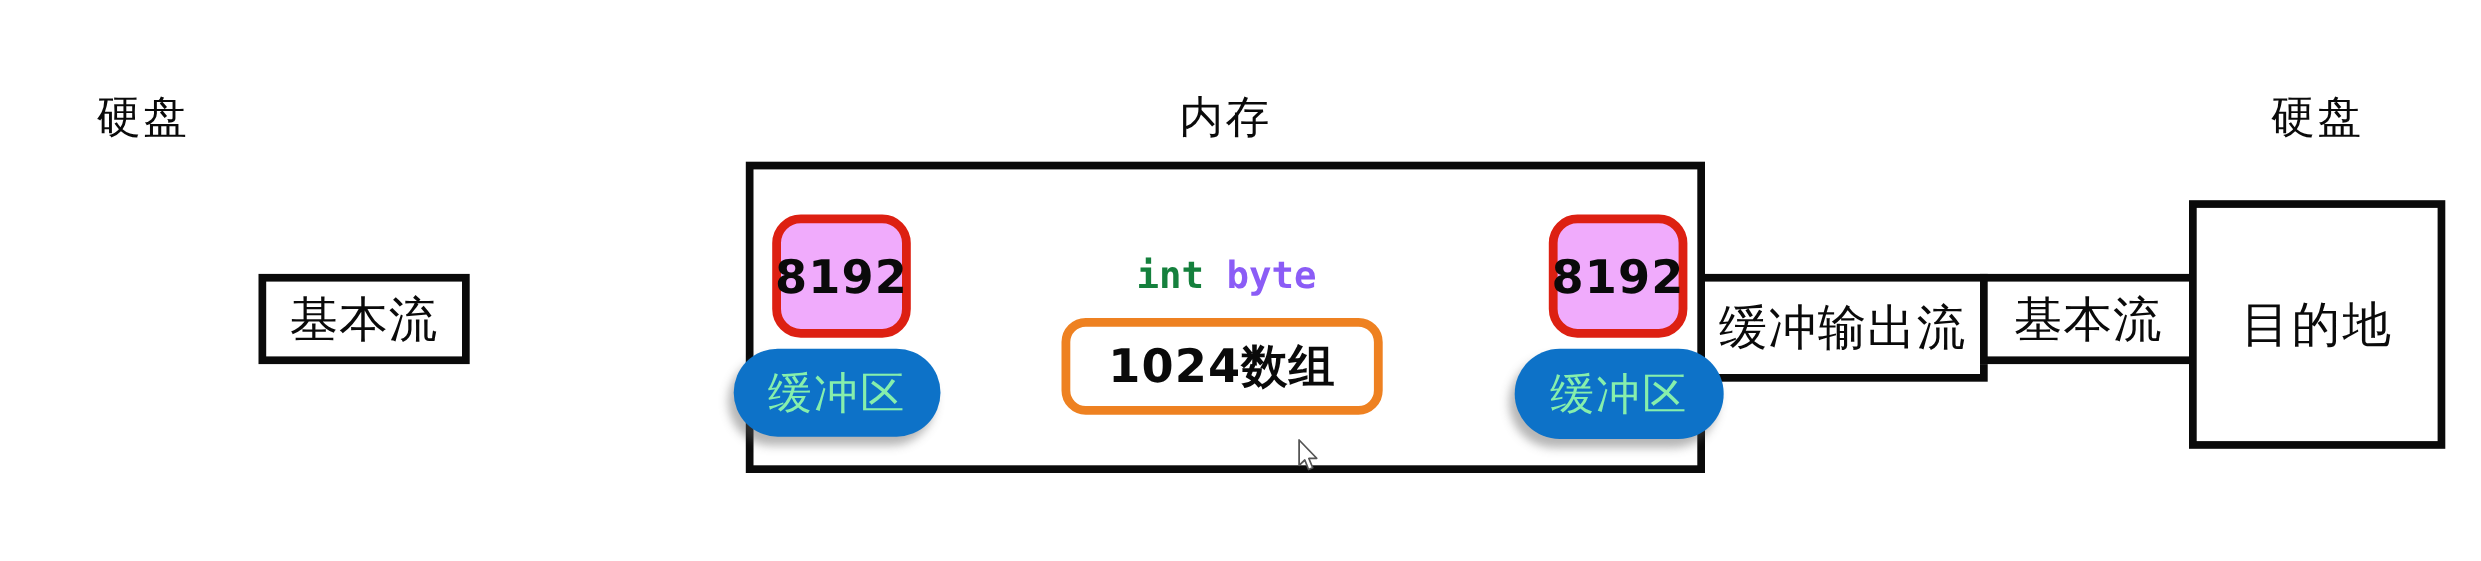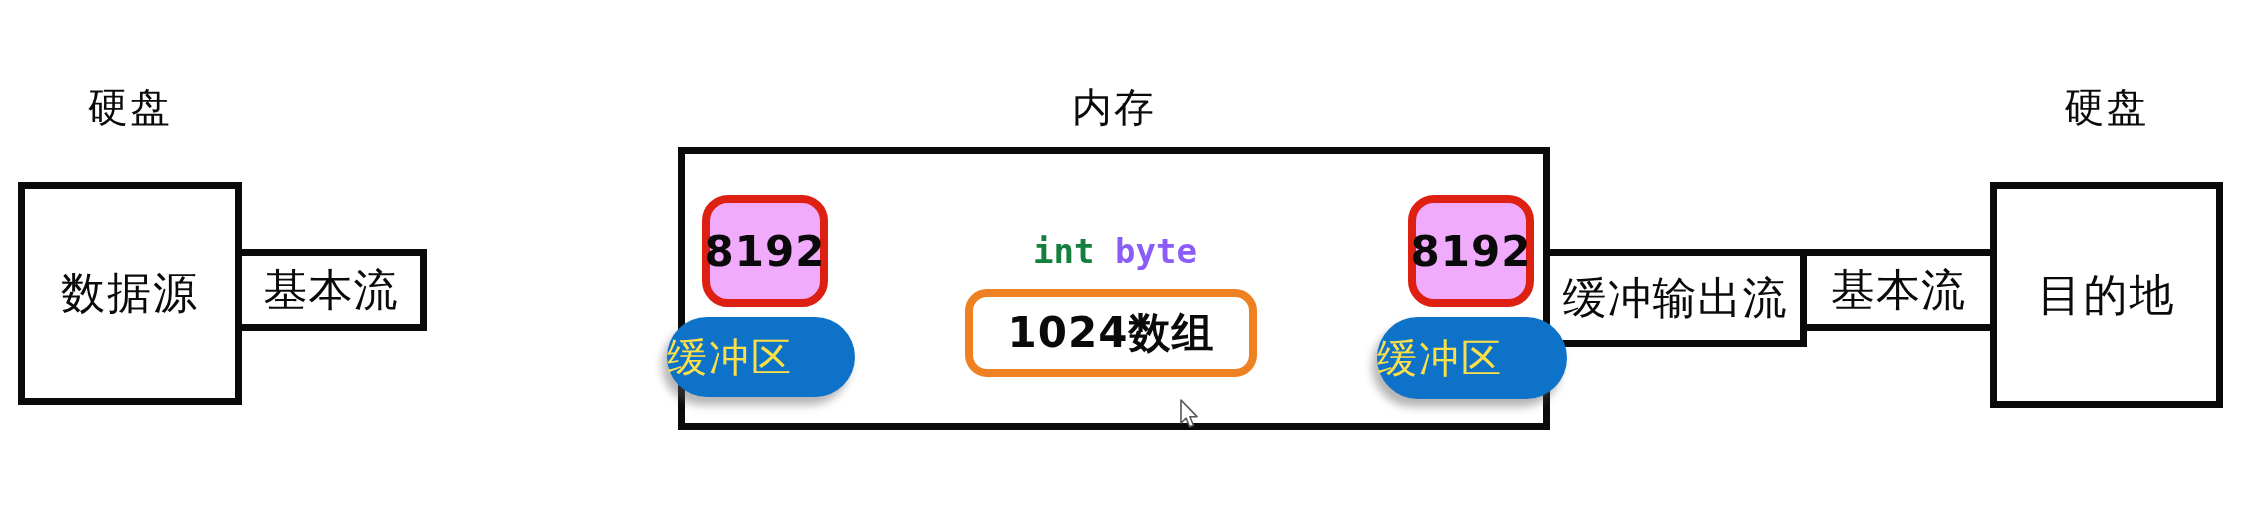--- a/index.html
+++ b/index.html
@@ -18,22 +18,22 @@
   .bigbox{font-size:44px;letter-spacing:2px;}
   .streambox{font-size:44px;letter-spacing:1px;}
   .membox{z-index:1;}
   .redbox{
     position:absolute;border:8px solid #dd2012;border-radius:26px;background:#f0abfc;
     display:flex;align-items:center;justify-content:center;box-sizing:border-box;
     font-size:42px;font-weight:800;z-index:2;letter-spacing:1px;
     font-family:"DejaVu Sans","Liberation Sans",sans-serif;
   }
   .pill{
-    position:absolute;border-radius:41px;background:#0d72c8;color:#fde047;
-    display:flex;align-items:center;justify-content:flex-start;box-sizing:border-box;
+    position:absolute;border-radius:41px;background:#0d72c8;color:#86efac;
+    display:flex;align-items:center;justify-content:center;box-sizing:border-box;
     font-size:40px;z-index:3;letter-spacing:2px;
     box-shadow:-5px 8px 9px rgba(90,90,90,0.45);
   }
   .codeline{
     position:absolute;left:965px;top:196px;width:300px;text-align:center;
     font-family:"DejaVu Sans Mono","Liberation Mono",monospace;
     font-size:34px;font-weight:bold;z-index:2;white-space:pre;
   }
   .kw{color:#15803d;}
   .plain{color:#8b5cf6;}
@@ -48,23 +48,20 @@
 </style>
 </head>
 <body>
 
 <div class="stage">
 
   <div class="toplabel" style="left:18px;width:224px;">硬盘</div>
   <div class="toplabel" style="left:678px;width:872px;">内存</div>
   <div class="toplabel" style="left:1990px;width:233px;">硬盘</div>
 
-  <div class="nodebox bigbox" style="left:18px;top:147px;width:224px;height:223px;">
-    <span>数据源</span>
-  </div>
   <div class="nodebox streambox" style="left:235px;top:214px;width:192px;height:82px;">
     <span>基本流</span>
   </div>
 
   <div class="nodebox membox" style="left:678px;top:112px;width:872px;height:283px;"></div>
 
   <div class="redbox" style="left:702px;top:160px;width:126px;height:112px;">
     <span>8192</span>
   </div>
   <div class="pill" style="left:667px;top:282px;width:188px;height:80px;">

